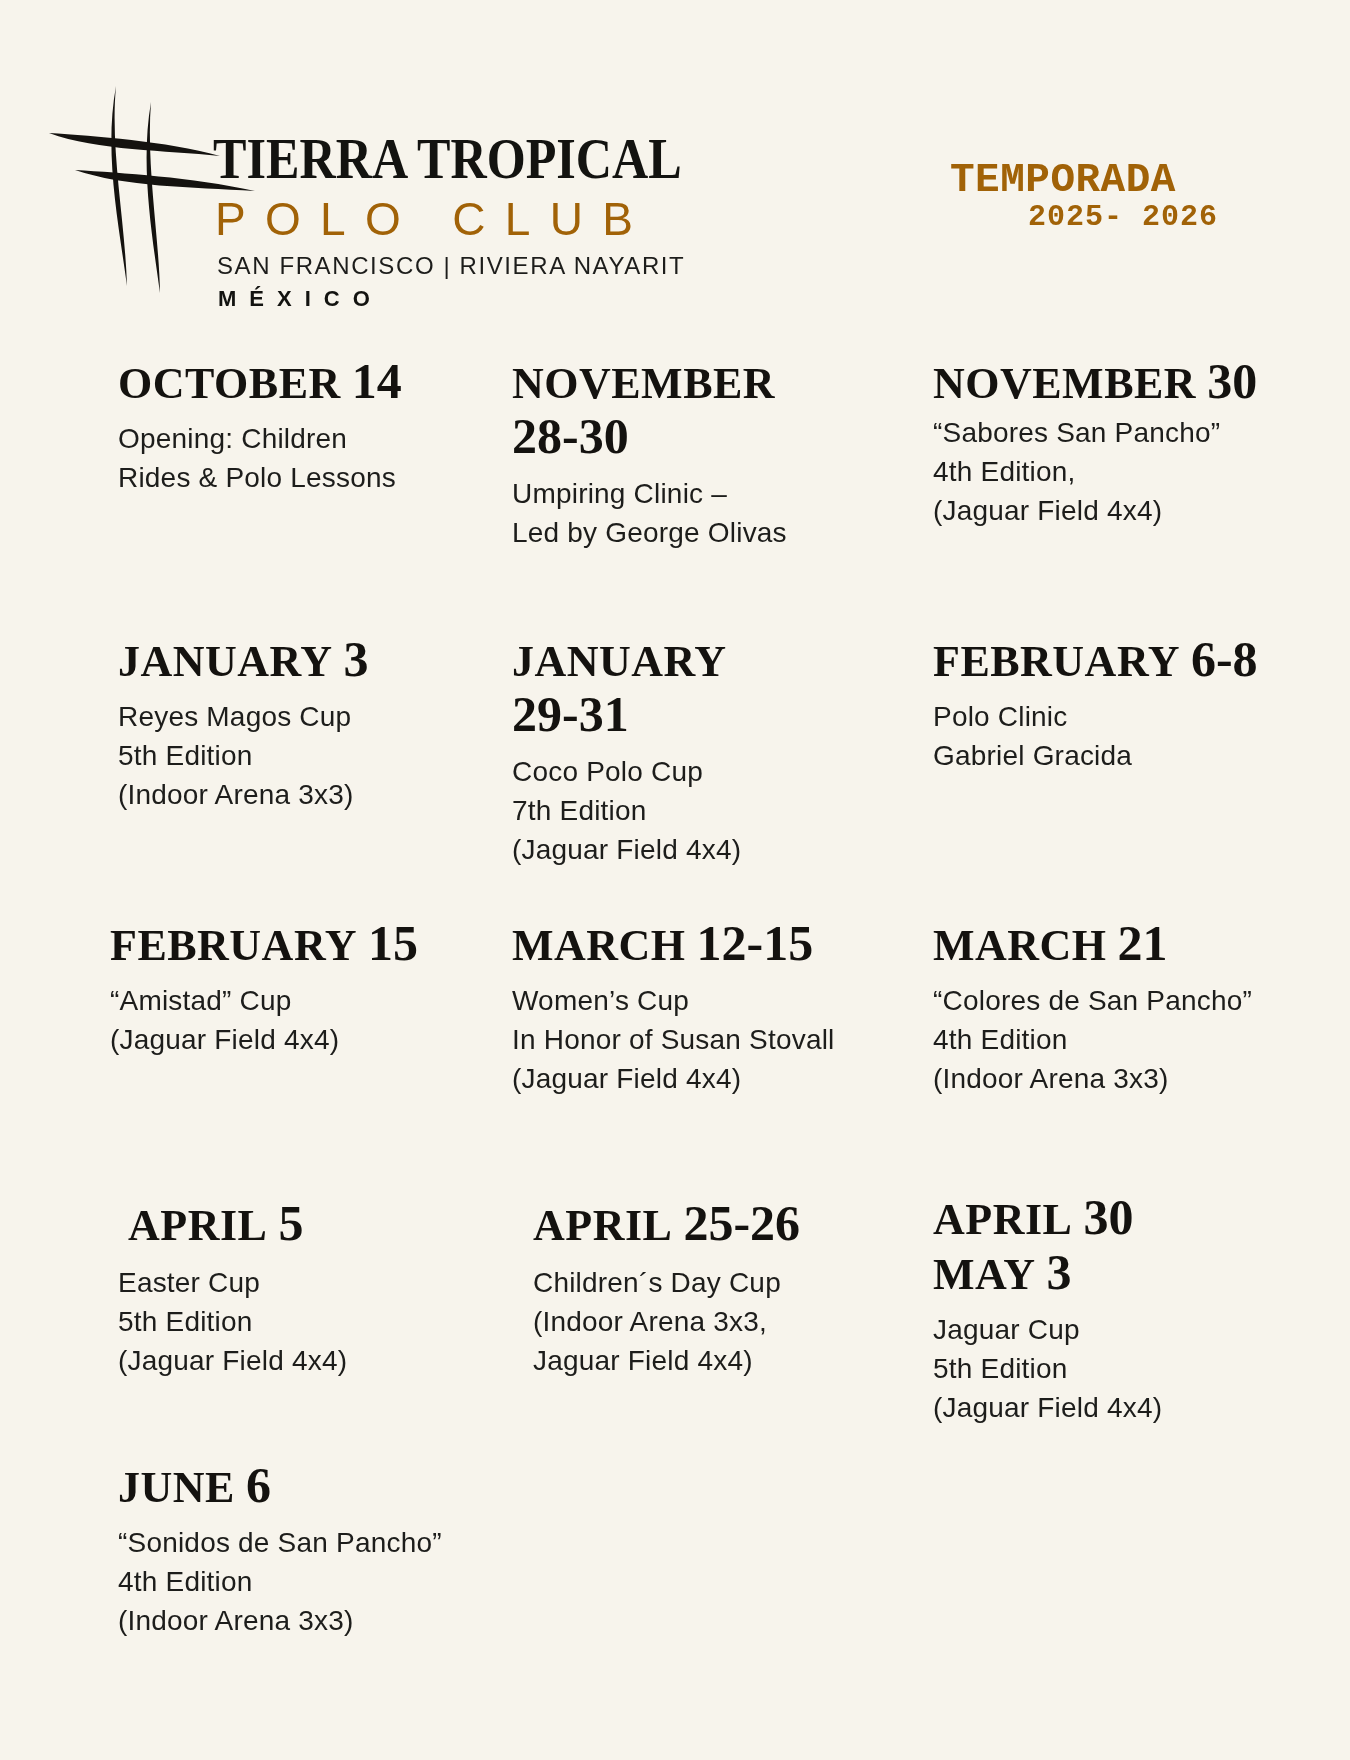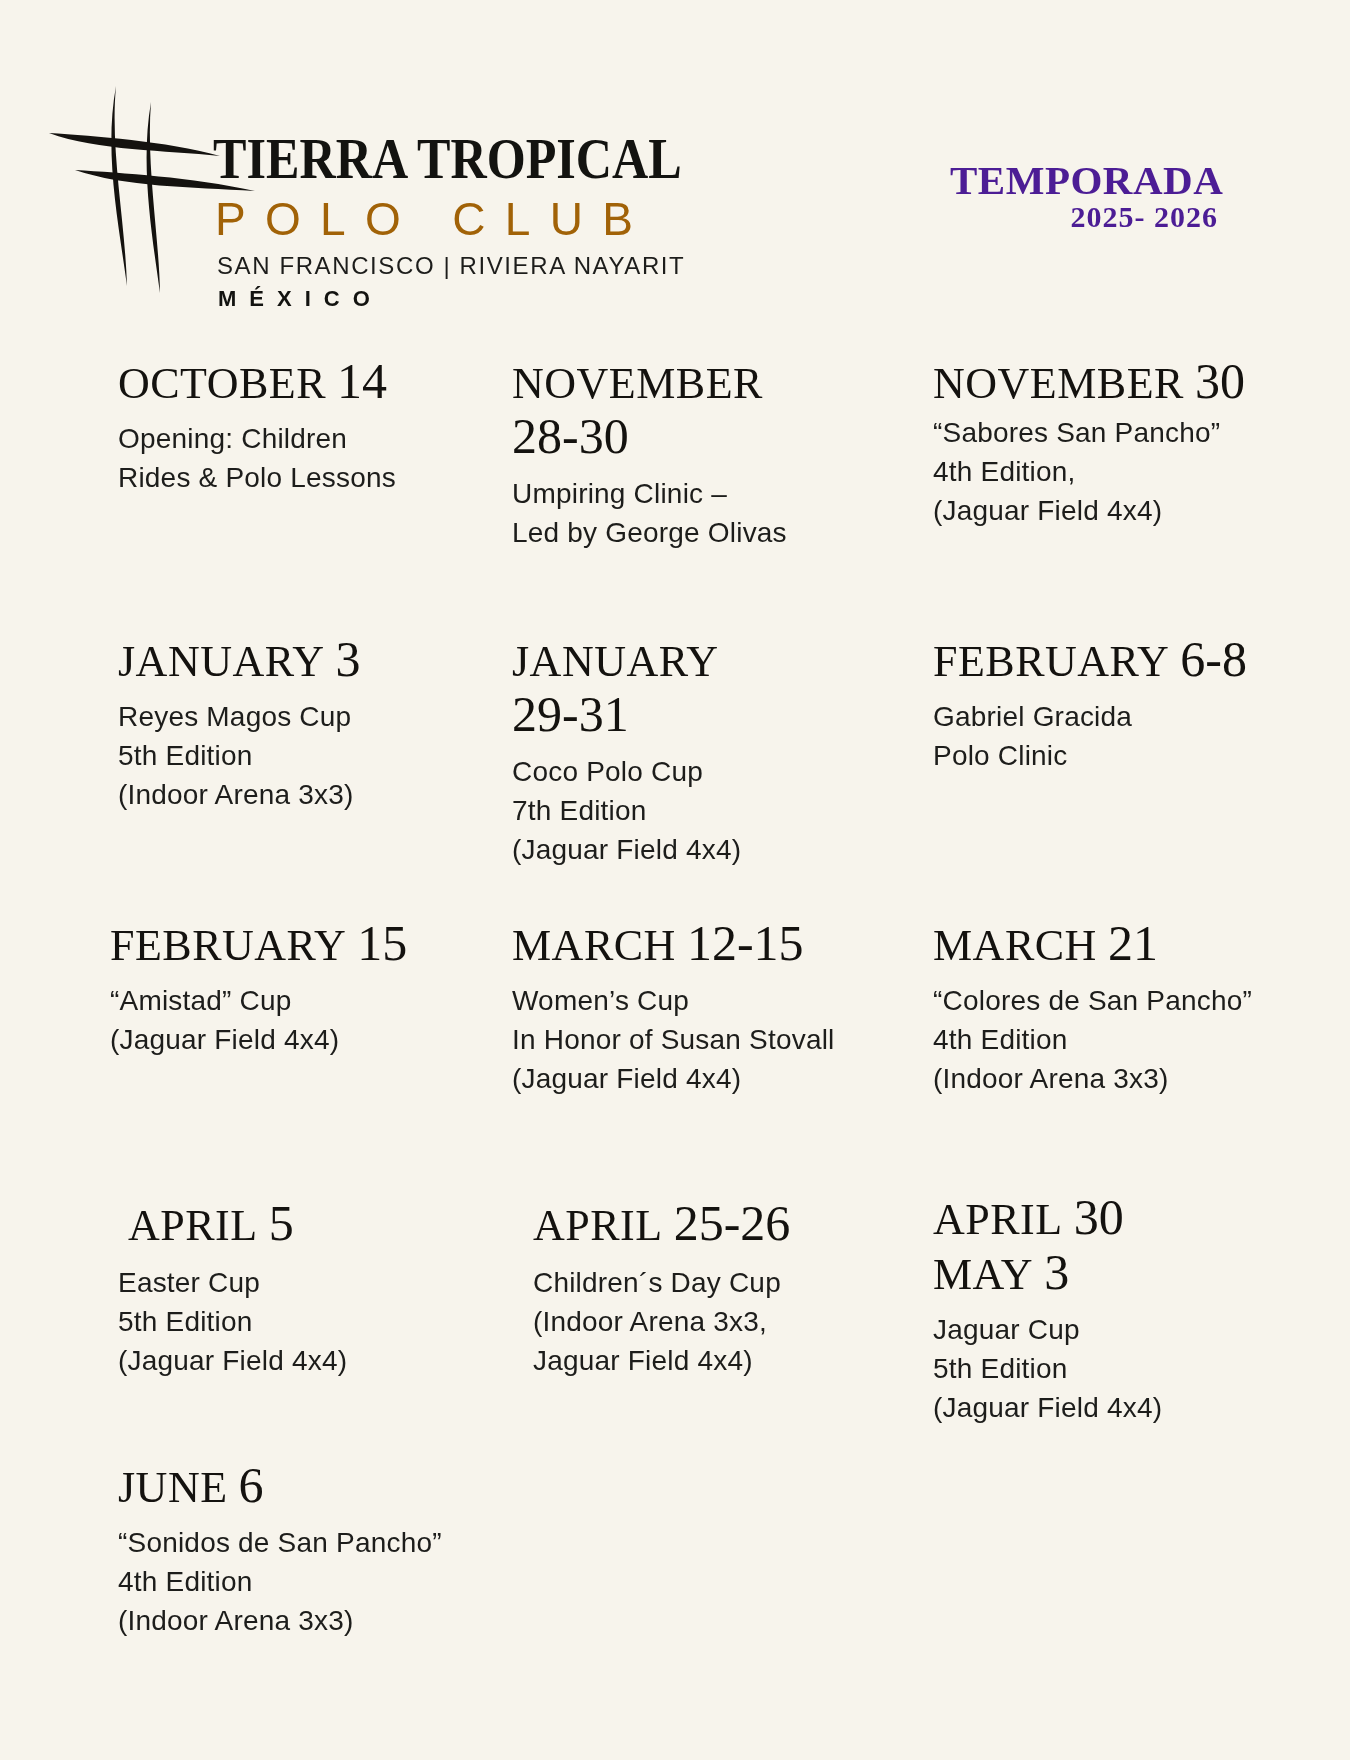--- a/index.html
+++ b/index.html
@@ -29,28 +29,28 @@
     font-size:24px;font-weight:400;color:#1d1d1b;
     letter-spacing:1.6px;white-space:nowrap;
   }
   .brand-country{
     position:absolute;left:218px;top:286px;
     font-size:22px;font-weight:700;color:#131310;
     letter-spacing:13px;white-space:nowrap;
   }
   .season{
     position:absolute;left:950px;top:158px;width:268px;text-align:left;
-    font-family:Liberation Serif, serif;color:#4c1d95;
+    font-family:Liberation Mono, monospace;color:#a16207;
   }
   .season .lbl{font-size:41px;font-weight:700;letter-spacing:.5px;line-height:1.08;}
   .season .yrs{font-size:30px;font-weight:700;text-align:right;letter-spacing:1px;margin-top:-2px;}
   
   .event{position:absolute;}
   .hl{
-    font-family:"Liberation Serif",serif;font-weight:400;
+    font-family:"Liberation Serif",serif;font-weight:700;
     color:#14120f;line-height:1.1;white-space:nowrap;
   }
   .m{font-size:44px;letter-spacing:.5px;}
   .d{font-size:50px;}
   .m:not(:empty) + .d{margin-left:11px;}
   .body{margin-top:10px;}
   .gapped .body{margin-top:12px;}
   .bl{font-size:28px;line-height:1.4;letter-spacing:.2px;color:#1d1d1b;}
 </style>
 </head>
@@ -122,22 +122,22 @@
     <div class="bl">Coco Polo Cup</div>
     <div class="bl">7th Edition</div>
     <div class="bl">(Jaguar Field 4x4)</div>
   </div>
 </div>
 
 <div class="event" style="left:933px;top:632px;width:400px">
   <div class="hl"><span class="m">FEBRUARY</span><span class="d">6-8</span></div>
 
   <div class="body">
+    <div class="bl">Polo Clinic</div>
     <div class="bl">Gabriel Gracida</div>
-    <div class="bl">Polo Clinic</div>
 
   </div>
 </div>
 
 <div class="event" style="left:110px;top:916px;width:360px">
   <div class="hl"><span class="m">FEBRUARY</span><span class="d">15</span></div>
 
   <div class="body">
     <div class="bl">“Amistad” Cup</div>
     <div class="bl">(Jaguar Field 4x4)</div>

